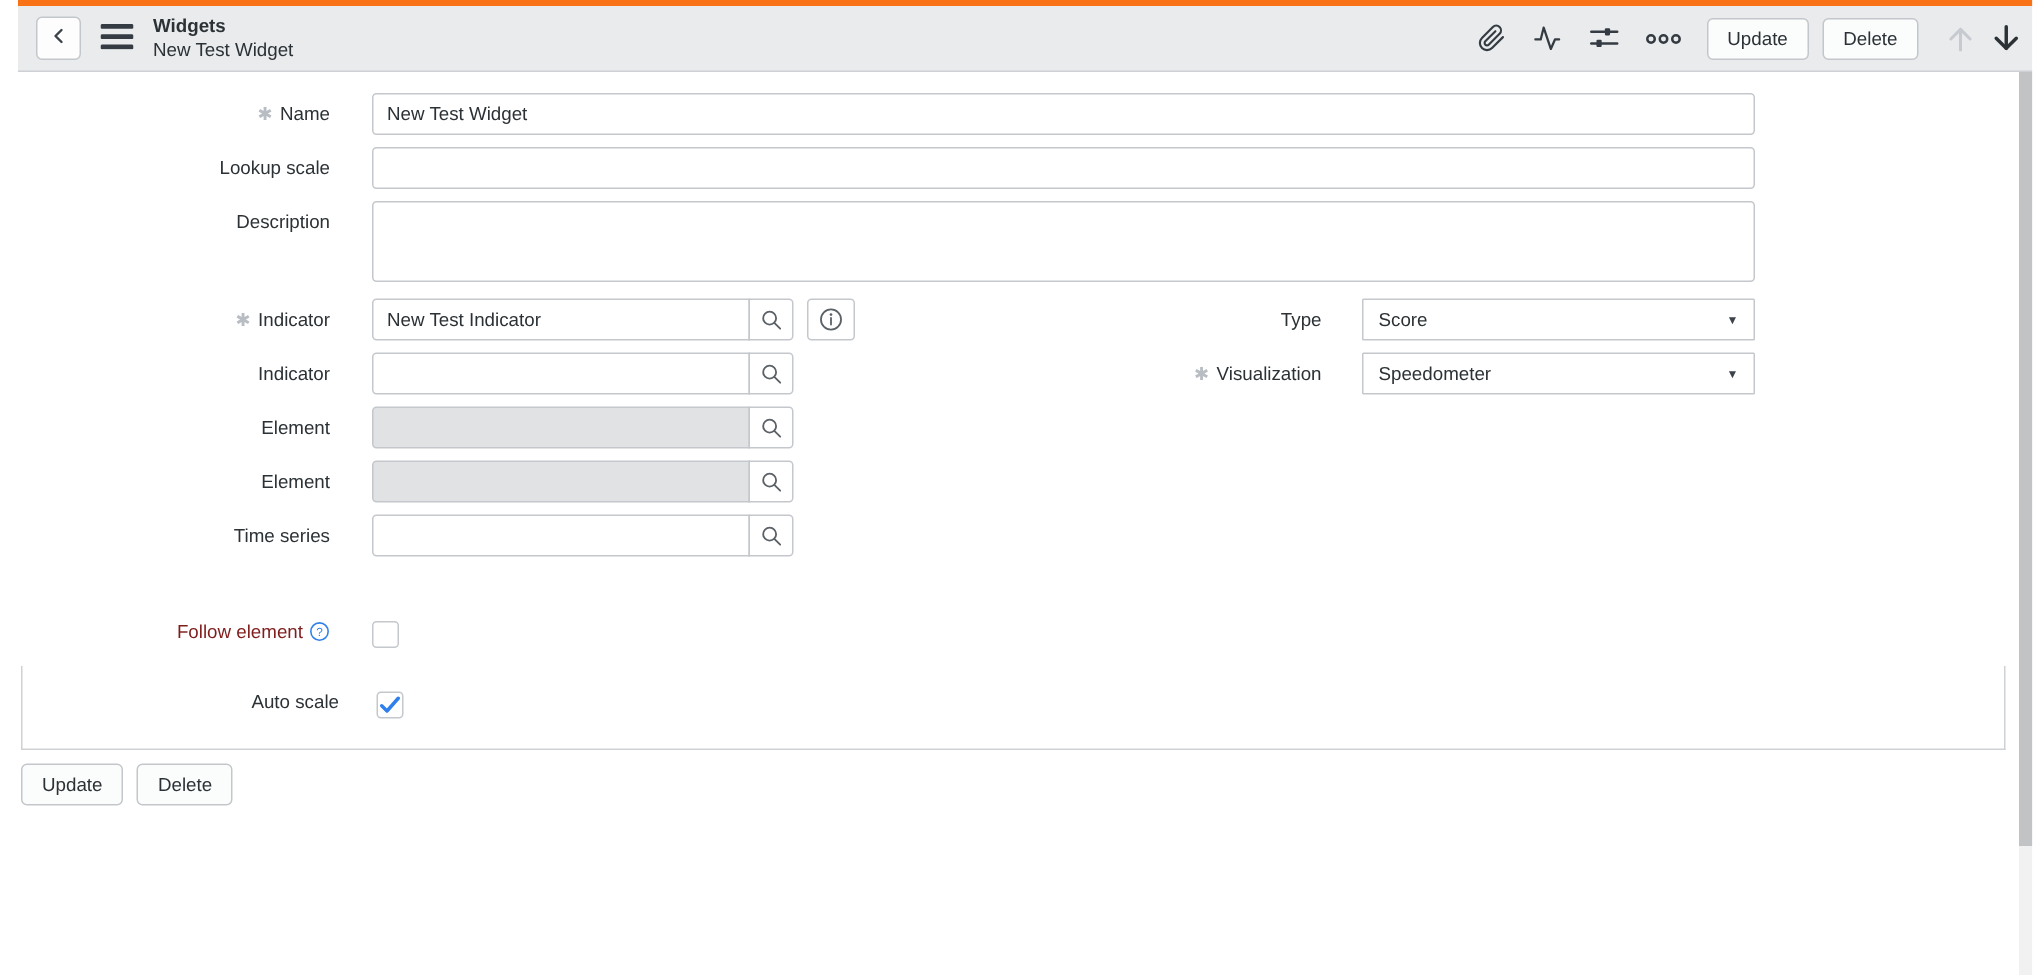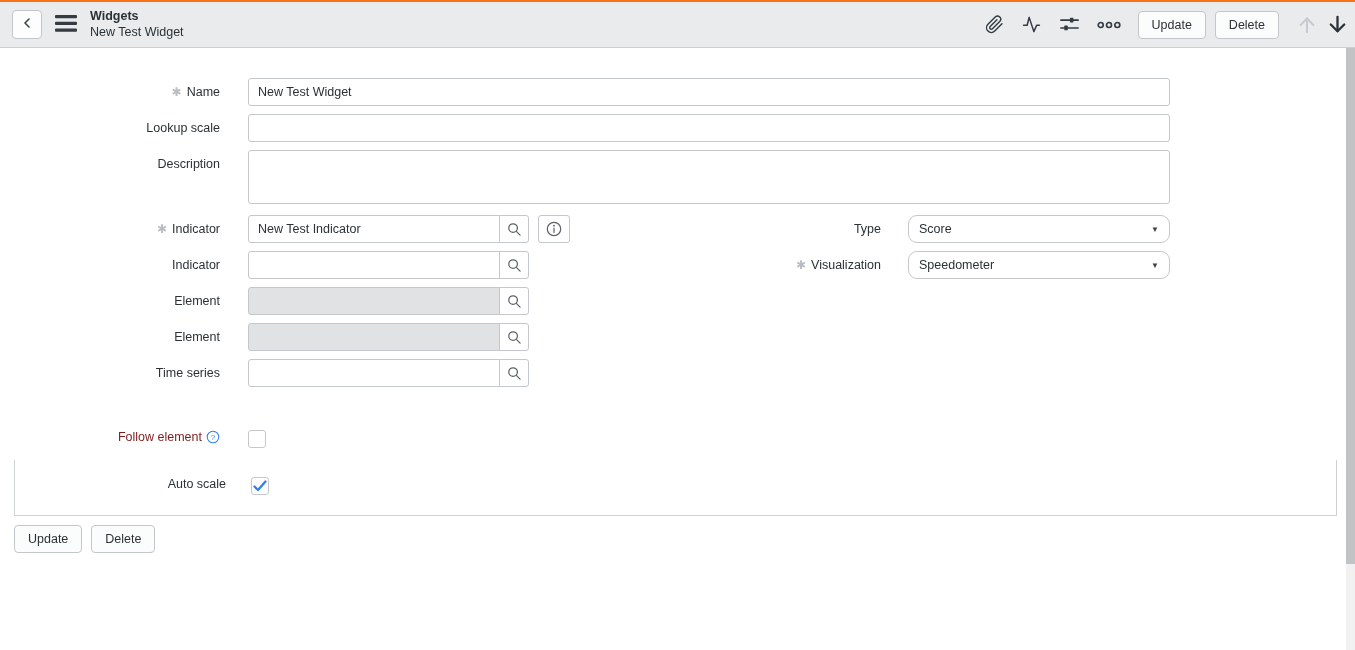--- a/index.html
+++ b/index.html
@@ -1,59 +1,59 @@
 <!DOCTYPE html>
 <html><head>
 <meta charset="utf-8">
 <style>
   * { margin:0; padding:0; box-sizing:border-box; }
   html,body { width:1355px; height:650px; overflow:hidden; }
   body { font-family:"Liberation Sans", sans-serif; font-size:12.5px; color:#2b3135; background:#fff; }
   .app { position:relative; width:1355px; height:650px; background:#fff; overflow:hidden; }
 
   
-  .header { position:absolute; top:0; left:0; right:0; height:48px; background:#e9ebed;
-            border-top:2px solid #f97316; border-bottom:1px solid #cdd0d4;
+  .header { position:absolute; top:0; left:12px; right:0; height:48px; background:#e9ebed;
+            border-top:4px solid #f97316; border-bottom:1px solid #cdd0d4;
             display:flex; align-items:center; padding:0 6px 0 12px; }
   .btn-back { width:30px; height:29px; background:#fdfdfd; border:1px solid #c3c7cb; border-radius:4px;
               display:flex; align-items:center; justify-content:center; cursor:pointer; }
   .menu-btn { margin-left:13px; display:flex; align-items:center; cursor:pointer; }
   .titles { margin-left:13px; line-height:1.25; }
   .crumb { font-weight:700; font-size:12.5px; }
   .rtitle { font-size:12.5px; }
   .hright { margin-left:auto; display:flex; align-items:center; }
   .hicon { display:flex; align-items:center; justify-content:center; margin-right:17px; cursor:pointer; }
   .hbtn { padding:6px 13px; background:#fbfcfc; border:1px solid #c3c7cb; border-radius:4px;
           font-family:"Liberation Sans",sans-serif; font-size:12.5px; color:#2b3135; cursor:pointer; margin-right:9px; }
   .arrow-btn { display:flex; align-items:center; justify-content:center; margin-left:8px; cursor:pointer; }
 
   
   .vscroll { position:absolute; top:48px; right:0; width:9px; height:602px; background:#f1f1f1; }
   .vscroll .thumb { width:9px; height:516px; background:#c2c3c4; }
 
   
-  .main { position:absolute; top:64px; left:0; width:1337px; padding-top:14px; }
+  .main { position:absolute; top:48px; left:0; width:1337px; padding-top:14px; }
   .frow { display:flex; align-items:flex-start; width:1337px; padding-right:167px; margin-bottom:8px; }
   .flabel { flex:0 0 220px; text-align:right; padding-top:7px; margin-right:28px;
             font-size:12.5px; color:#2b3135; white-space:nowrap; }
   .req { color:#b7bdc3; font-size:12px; margin-right:5px; }
   .finput { height:28px; border:1px solid #c4c8cc; border-radius:3px; padding:0 9px;
             font-family:"Liberation Sans",sans-serif; font-size:12.5px; color:#2b3135; background:#fff; outline:none; }
   .long { width:922px; }
   textarea.finput { width:922px; height:54px; resize:none; padding-top:6px; }
   .short { width:252px; border-radius:3px 0 0 3px; }
   .noref { width:260px; border-radius:3px; }
   .disabled { background:#e0e2e4; }
   .ref-btn { width:30px; height:28px; margin-left:-1px; background:#fff; border:1px solid #c4c8cc;
              border-radius:0 3px 3px 0; display:flex; align-items:center; justify-content:center; cursor:pointer; }
   .info-btn { width:32px; height:28px; margin-left:9px; background:#fff; border:1px solid #c4c8cc;
               border-radius:3px; display:flex; align-items:center; justify-content:center; cursor:pointer; }
   .rlabel { margin-left:auto; flex:0 0 auto; text-align:right; padding-top:7px; margin-right:27px;
             font-size:12.5px; white-space:nowrap; }
-  .select { width:262px; height:28px; border:1px solid #c4c8cc; border-radius:9px; background:#fff;
+  .select { width:262px; height:28px; border:1px solid #c4c8cc; border-radius:1px; background:#fff;
             display:flex; align-items:center; justify-content:space-between; padding:0 10px; cursor:pointer; }
   .caret { font-size:8px; color:#3c434a; }
 
   
   .follow-row { margin-top:41px; margin-bottom:0; }
   .follow-label { flex:0 0 220px; display:flex; justify-content:flex-end; align-items:center; gap:4px;
                   color:#7f1d1d; font-size:12.5px; cursor:pointer; margin-right:28px; padding-top:2px; }
   .checkbox { width:18px; height:18px; border:1px solid #c4c8cc; border-radius:3px; background:#fff;
               display:flex; align-items:center; justify-content:center; cursor:pointer; margin-top:2px; }
 

